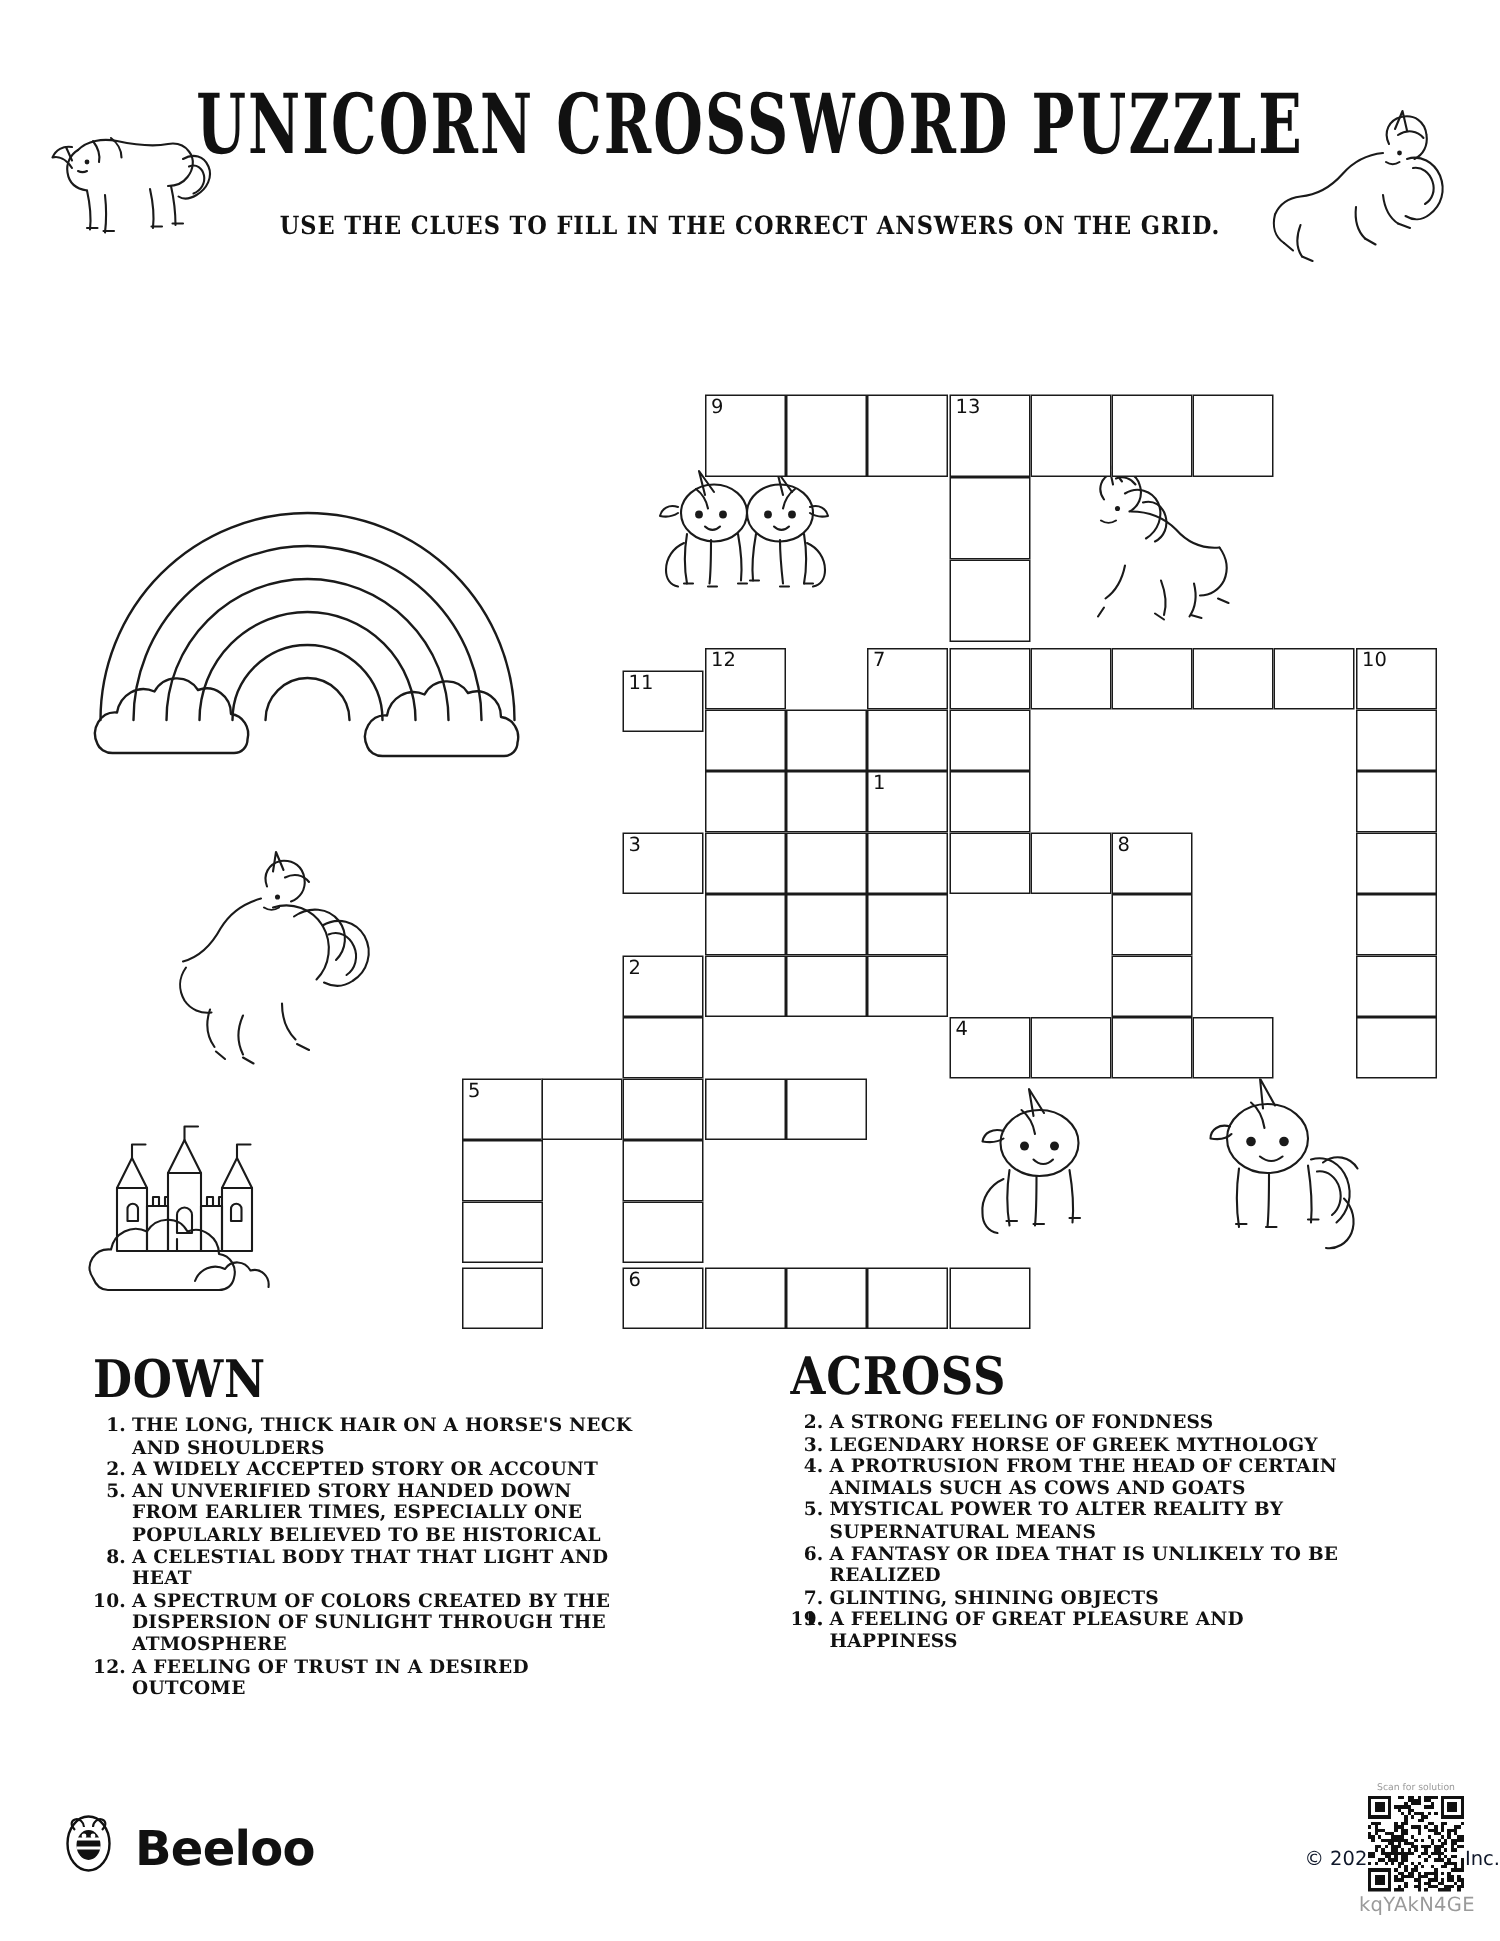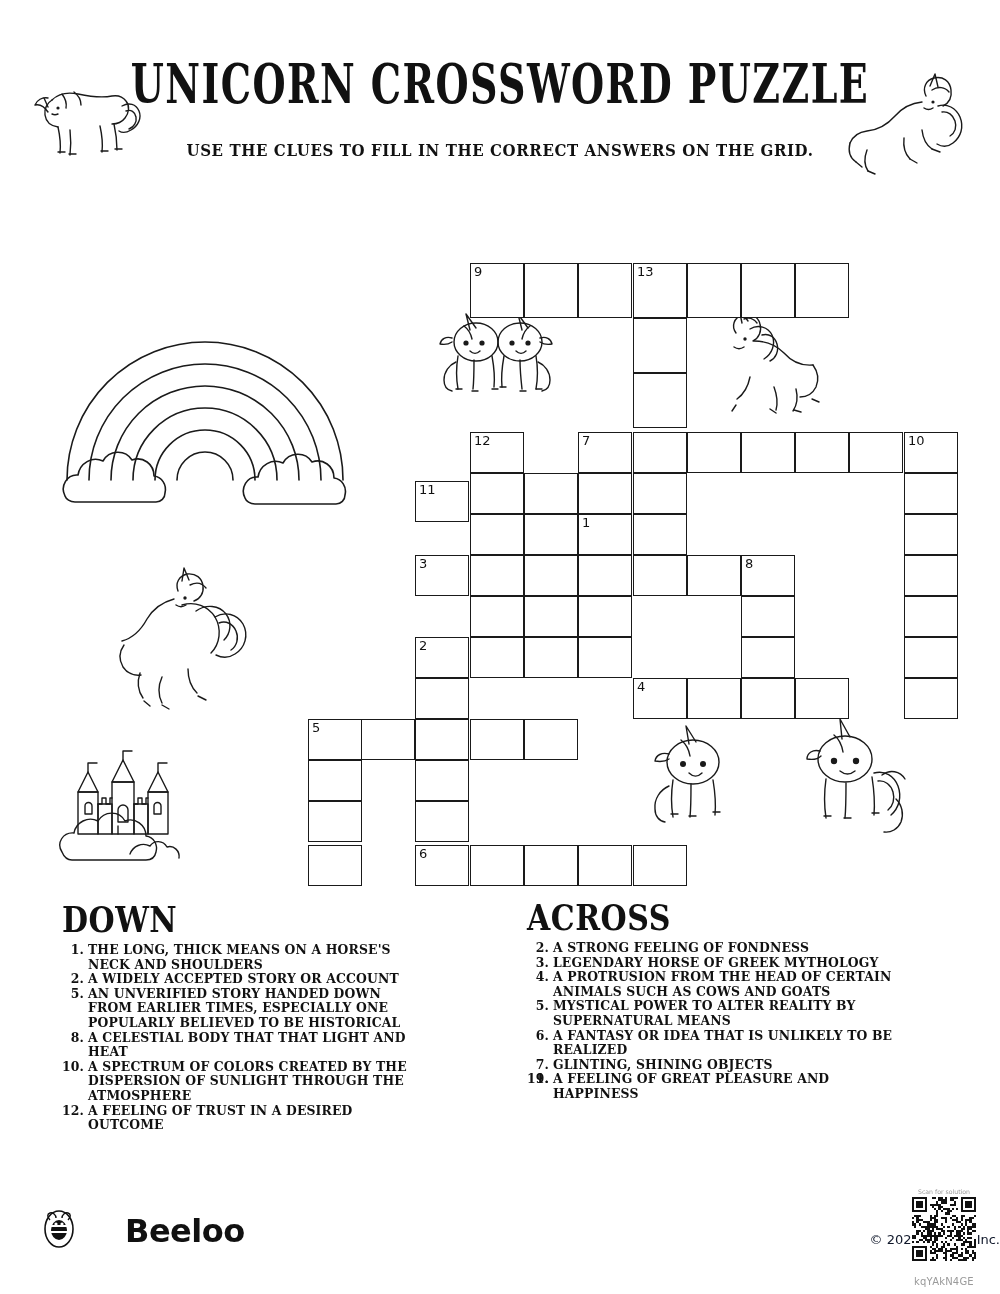--- a/index.html
+++ b/index.html
@@ -86,30 +86,30 @@
     width:22px; text-align:right;
     font-family:"DejaVu Serif", serif;
     font-weight:bold;
     font-size:12.4px;
   }
 
   
   .brand { position:absolute; left:38px; top:1208px; display:flex; align-items:center; gap:10px; }
   .brand-name {
     font-family:"DejaVu Sans", sans-serif;
-    font-weight:bold; font-size:32px; letter-spacing:-0.5px; color:#111;margin-left:35px;
+    font-weight:bold; font-size:32px; letter-spacing:-0.5px; color:#111;
   }
   .copyright {
     position:absolute; left:0; top:1232px; width:1000px; text-align:right;
     font-family:"DejaVu Sans", sans-serif; font-size:13px; color:#0f172a;
   }
   .qr-wrap { position:absolute; left:906px; top:1188px; width:76px; text-align:center; }
   .qr-caption { font-family:"DejaVu Sans", sans-serif; font-size:6.2px; color:#9a9a9a; margin-bottom:2px; }
   .qr-code { width:64px; height:64px; margin:0 auto; display:block; }
-  .qr-id { font-family:"DejaVu Sans", sans-serif; font-size:10px; color:#9a9a9a; margin-top:15px; letter-spacing:0.2px; }
+  .qr-id { font-family:"DejaVu Sans", sans-serif; font-size:13px; color:#9a9a9a; margin-top:2px; letter-spacing:0.2px; }
 </style>
 </head>
 <body>
 
 <div class="page">
 
   <div class="title">UNICORN CROSSWORD PUZZLE</div>
   <div class="subtitle">USE THE CLUES TO FILL IN THE CORRECT ANSWERS ON THE GRID.</div>
 
   <div class="art" style="left:22px; top:78px;">
@@ -312,21 +312,21 @@
         <span class="num">7</span>
       </div>
       <div class="cell" style="left: 633px; top: 432px; width: 54px; height: 41px;"></div>
       <div class="cell" style="left: 687px; top: 432px; width: 54px; height: 41px;"></div>
       <div class="cell" style="left: 741px; top: 432px; width: 54px; height: 41px;"></div>
       <div class="cell" style="left: 795px; top: 432px; width: 54px; height: 41px;"></div>
       <div class="cell" style="left: 849px; top: 432px; width: 54px; height: 41px;"></div>
       <div class="cell" style="left: 904px; top: 432px; width: 54px; height: 41px;">
         <span class="num">10</span>
       </div>
-      <div class="cell" style="left: 415px; top: 481px; width: 54px; height: 41px;">
+      <div class="cell" style="left: 415px; top: 447px; width: 54px; height: 41px;">
         <span class="num">11</span>
       </div>
       <div class="cell" style="left: 470px; top: 473px; width: 54px; height: 41px;"></div>
       <div class="cell" style="left: 524px; top: 473px; width: 54px; height: 41px;"></div>
       <div class="cell" style="left: 578px; top: 473px; width: 54px; height: 41px;"></div>
       <div class="cell" style="left: 633px; top: 473px; width: 54px; height: 41px;"></div>
       <div class="cell" style="left: 904px; top: 473px; width: 54px; height: 41px;"></div>
       <div class="cell" style="left: 470px; top: 514px; width: 54px; height: 41px;"></div>
       <div class="cell" style="left: 524px; top: 514px; width: 54px; height: 41px;"></div>
       <div class="cell" style="left: 578px; top: 514px; width: 54px; height: 41px;">
@@ -384,21 +384,21 @@
       </div>
       <div class="cell" style="left: 470px; top: 845px; width: 54px; height: 41px;"></div>
       <div class="cell" style="left: 524px; top: 845px; width: 54px; height: 41px;"></div>
       <div class="cell" style="left: 578px; top: 845px; width: 54px; height: 41px;"></div>
       <div class="cell" style="left: 633px; top: 845px; width: 54px; height: 41px;"></div>
     </div>
 
   <div class="clue-block" style="left:62px; top:900px; width:360px;">
     <div class="clue-head">DOWN</div>
     <ol class="clues" id="down-list">
-        <li><span class="cn">1.</span><span>THE LONG, THICK MEANS ON A HORSE'S NECK AND SHOULDERS</span></li>
+        <li><span class="cn">1.</span><span>THE LONG, THICK HAIR ON A HORSE'S NECK AND SHOULDERS</span></li>
         <li><span class="cn">2.</span><span>A WIDELY ACCEPTED STORY OR ACCOUNT</span></li>
         <li><span class="cn">5.</span><span>AN UNVERIFIED STORY HANDED DOWN FROM EARLIER TIMES, ESPECIALLY ONE POPULARLY BELIEVED TO BE HISTORICAL</span></li>
         <li><span class="cn">8.</span><span>A CELESTIAL BODY THAT THAT LIGHT AND HEAT</span></li>
         <li><span class="cn">10.</span><span>A SPECTRUM OF COLORS CREATED BY THE DISPERSION OF SUNLIGHT THROUGH THE ATMOSPHERE</span></li>
         <li><span class="cn">12.</span><span>A FEELING OF TRUST IN A DESIRED OUTCOME</span></li>
       </ol>
   </div>
 
   <div class="clue-block" style="left:527px; top:898px; width:380px;">
     <div class="clue-head">ACROSS</div>

